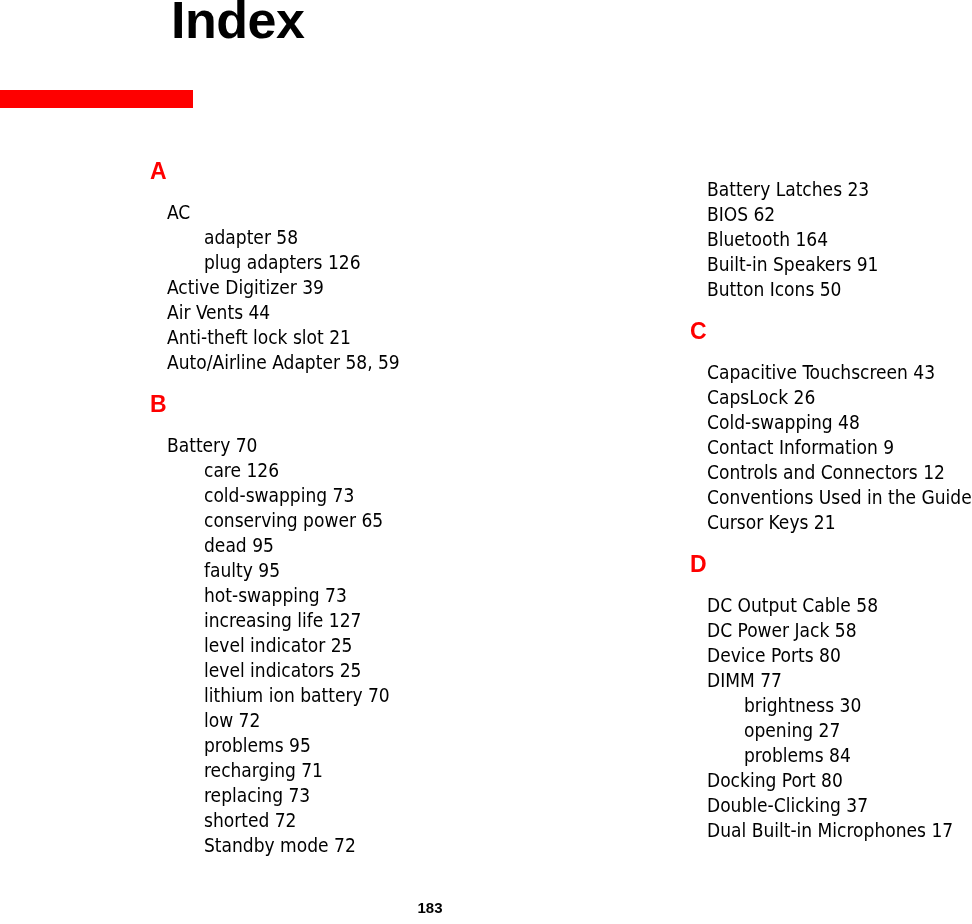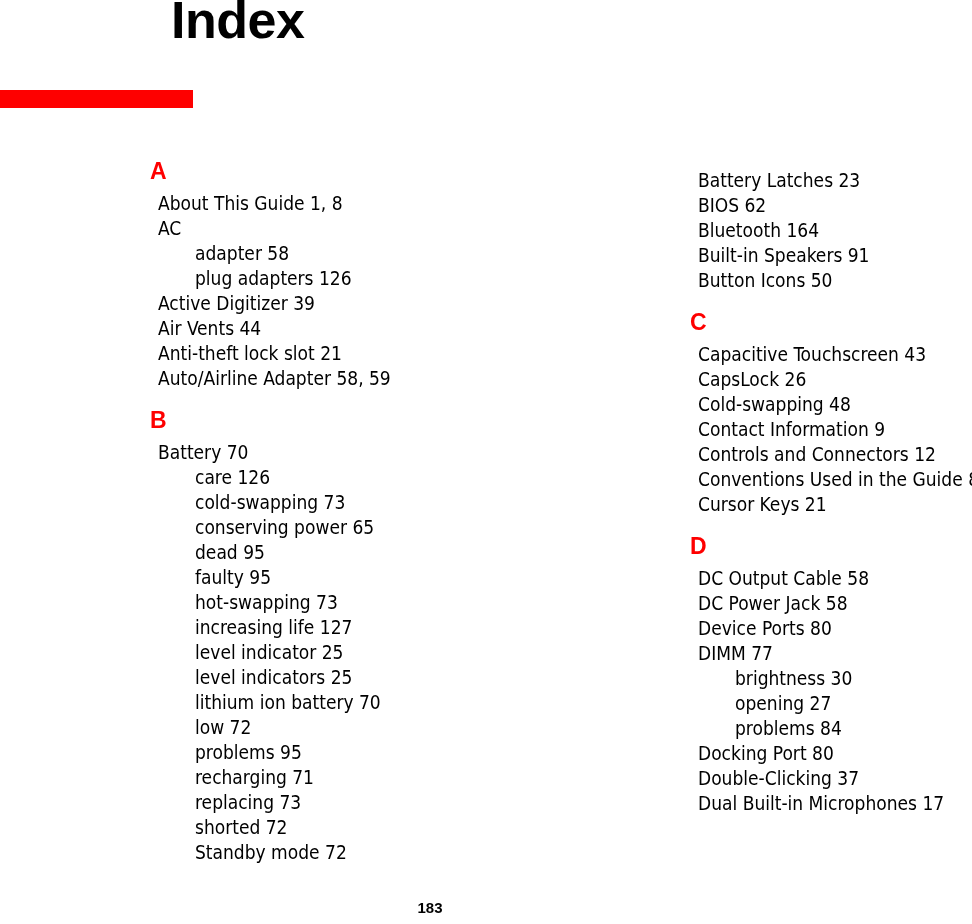--- a/index.html
+++ b/index.html
@@ -61,21 +61,21 @@
     line-height: 23px;
     margin: 0 0 8px 0;
     padding: 0;
   }
   .index-column .section-group + .section-group .section-letter {
     margin-top: 18px;
   }
 
   .entry-list {
     list-style: none;
-    margin: 8px;
+    margin: 17px;
     padding: 0;
   }
   .entry {
     font-family: "DejaVu Sans Condensed", "DejaVu Sans", "Liberation Sans", sans-serif;
     font-size: 19px;
     line-height: 25px;
     white-space: nowrap;
     color: #000000;
     font-stretch: condensed;
   }
@@ -101,21 +101,20 @@
 
 <div id="page-title">Index</div>
 
 <div id="header-rule"></div>
 
 <div id="index-body">
   <div class="index-column" id="column-left">
       <div class="section-group">
         <div class="section-letter">A</div>
         <ul class="entry-list">
-          <li class="entry">About This Guide 1, 8</li>
           <li class="entry">AC</li>
           <li class="entry sub">adapter 58</li>
           <li class="entry sub">plug adapters 126</li>
           <li class="entry">Active Digitizer 39</li>
           <li class="entry">Air Vents 44</li>
           <li class="entry">Anti-theft lock slot 21</li>
           <li class="entry">Auto/Airline Adapter 58, 59</li>
         </ul>
       </div>
       <div class="section-group">

